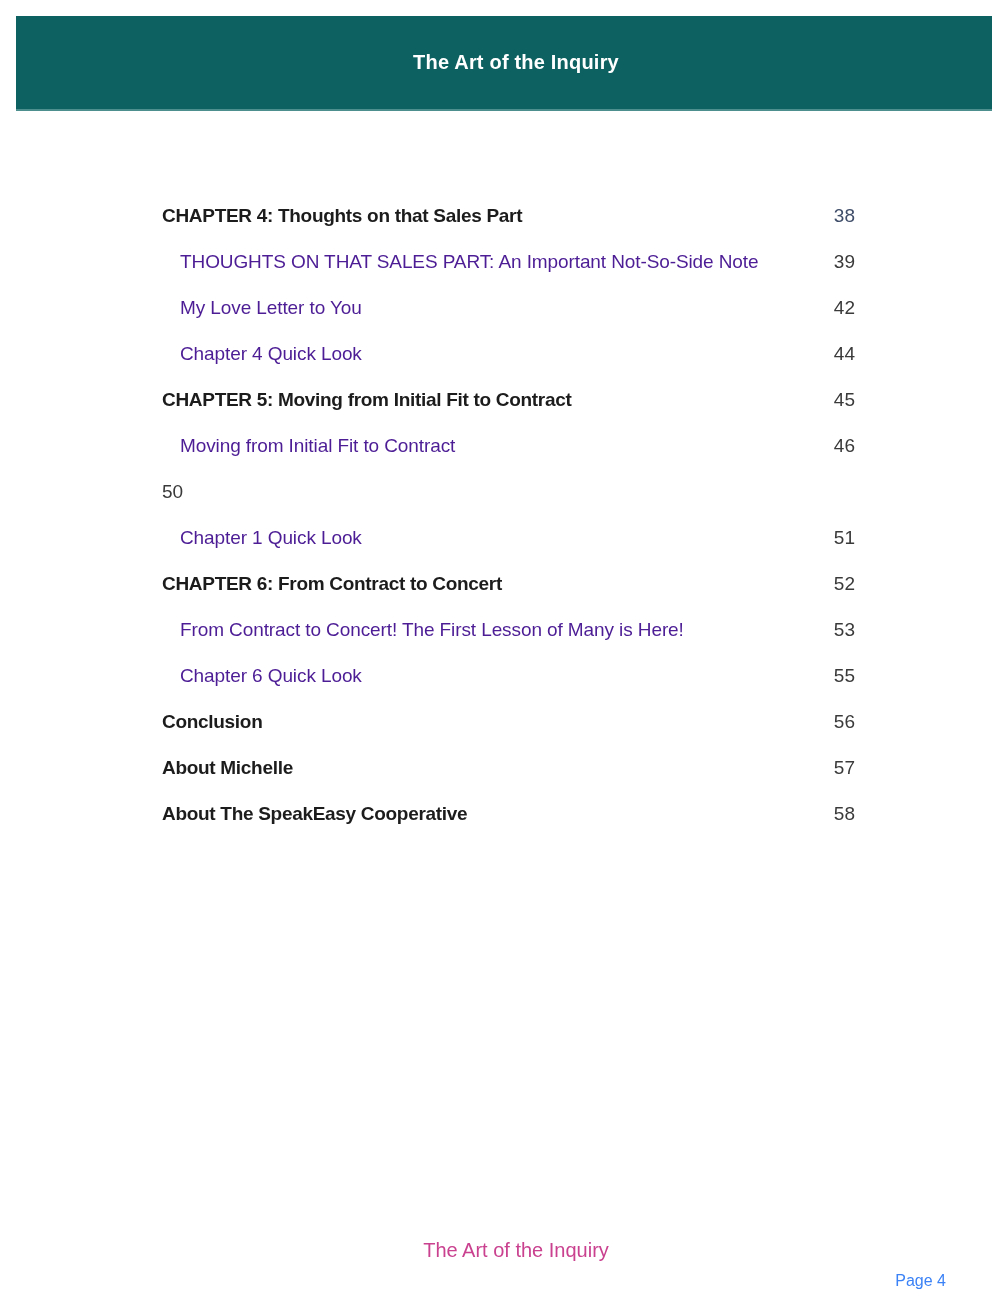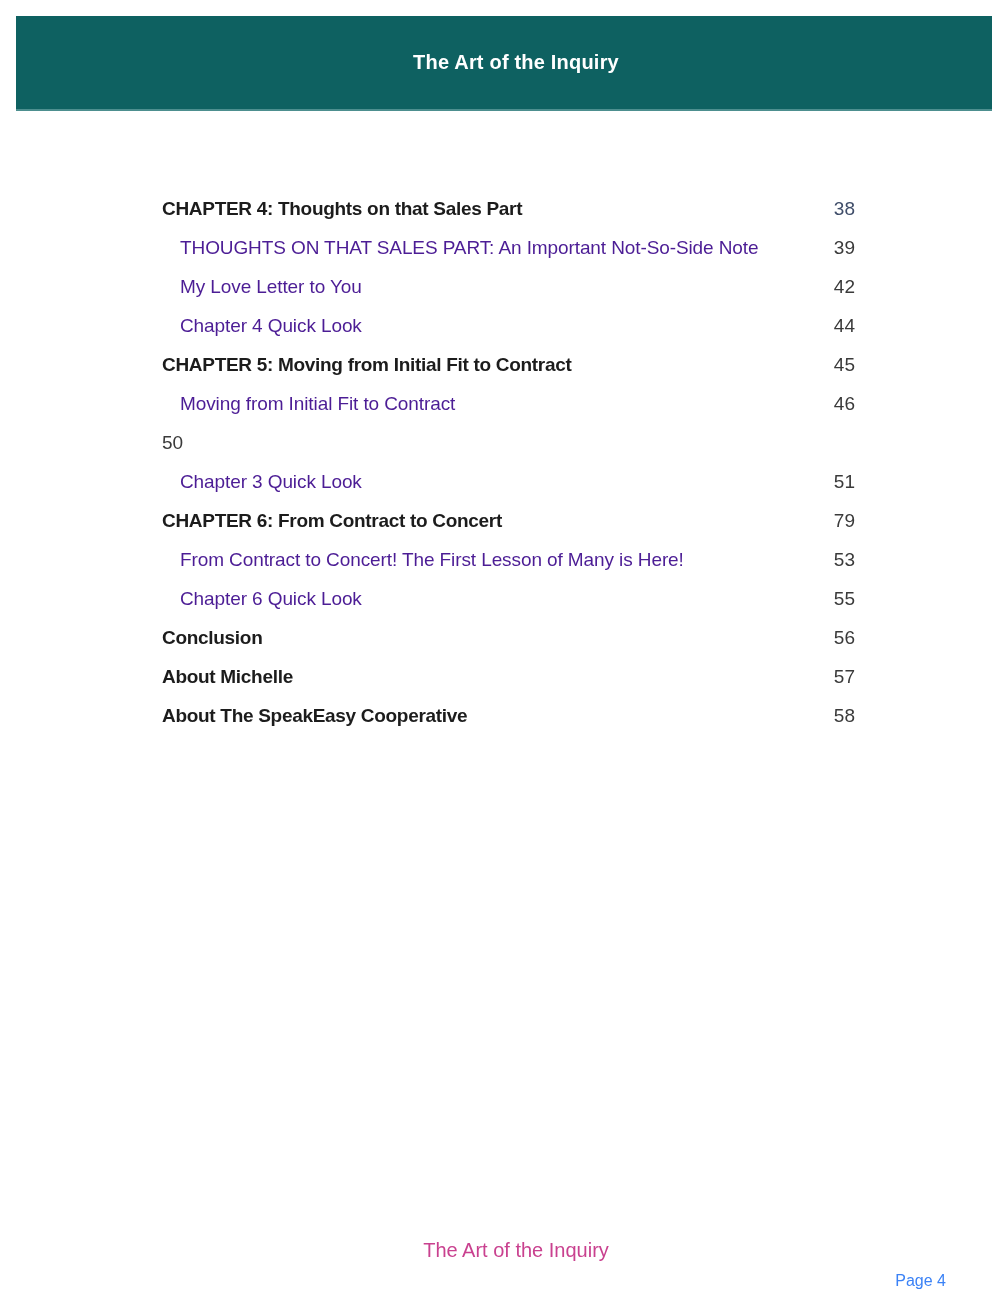--- a/index.html
+++ b/index.html
@@ -35,20 +35,21 @@
     position: absolute;
     left: 122px;
     right: 137px;
     top: 158px;
   }
   .toc-row {
     display: flex;
     justify-content: space-between;
     align-items: baseline;
     height: 39px;
+    margin-top: 7px;
   }
   .toc-label {
     font-size: 19px;
     font-weight: 400;
     color: #4c1d95;
     white-space: nowrap;
     letter-spacing: -0.1px;
   }
   .toc-row.bold .toc-label {
     font-weight: 700;
@@ -121,27 +122,27 @@
     <div class="toc-row level-1">
       <span class="toc-label">Moving from Initial Fit to Contract</span>
       <span class="toc-page">46</span>
     </div>
 
     <div class="toc-row level-1">
       <span class="toc-page">50</span>
     </div>
 
     <div class="toc-row level-1">
-      <span class="toc-label">Chapter 3 Quick Look</span>
+      <span class="toc-label">Chapter 1 Quick Look</span>
       <span class="toc-page">51</span>
     </div>
 
     <div class="toc-row level-0 bold">
       <span class="toc-label">CHAPTER 6: From Contract to Concert</span>
-      <span class="toc-page">79</span>
+      <span class="toc-page">52</span>
     </div>
 
     <div class="toc-row level-1">
       <span class="toc-label">From Contract to Concert! The First Lesson of Many is Here!</span>
       <span class="toc-page">53</span>
     </div>
 
     <div class="toc-row level-1">
       <span class="toc-label">Chapter 6 Quick Look</span>
       <span class="toc-page">55</span>

